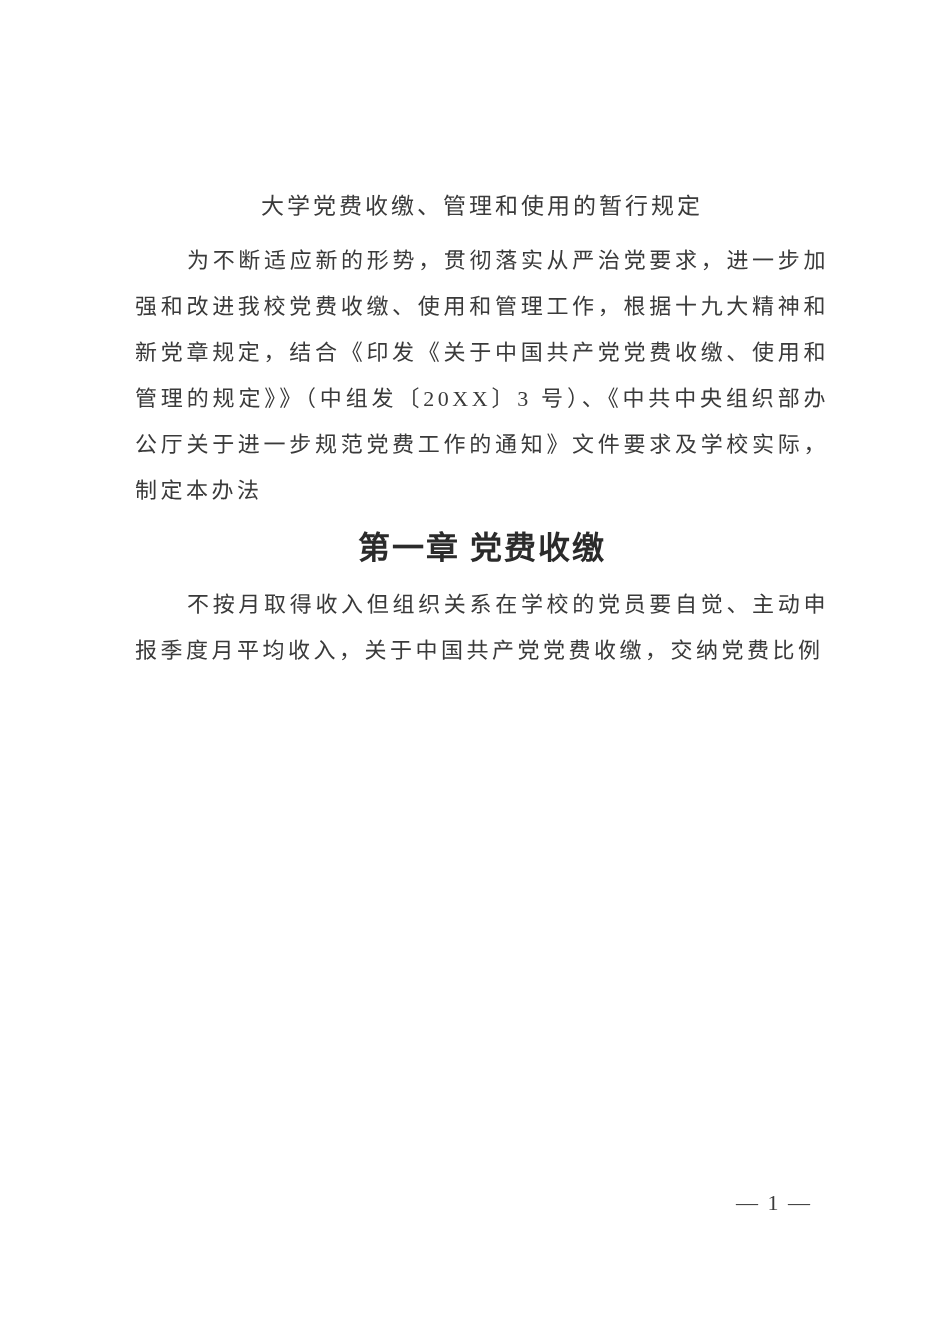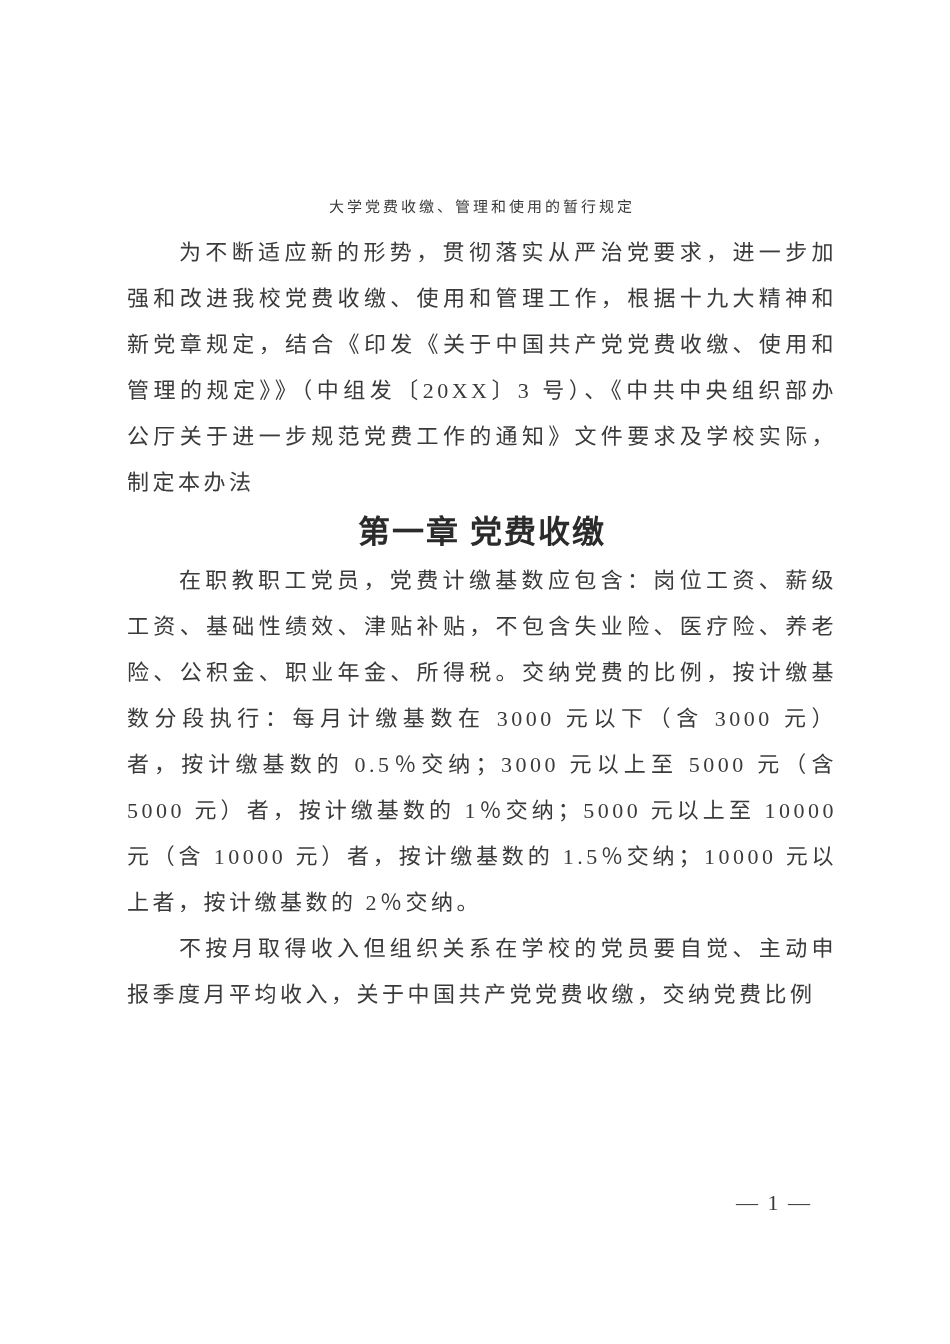--- a/index.html
+++ b/index.html
@@ -16,37 +16,37 @@
     font-family: "Liberation Serif", "DejaVu Serif", serif;
     color: #3c3c3c;
   }
   .content {
     position: absolute;
     left: 127px;
     top: 184px;
     width: 710px;
   }
   .doc-title {
-    font-size: 15px;
+    font-size: 23px;
     line-height: 46px;
     letter-spacing: 3px;
     text-align: center;
     font-weight: normal;
     margin: 0;
     color: #3a3a3a;
     white-space: nowrap;
   }
   .para {
     font-size: 22px;
     line-height: 46px;
     letter-spacing: 3.5px;
     text-align: justify;
     text-justify: inter-ideograph;
     text-indent: 52px;
-    margin: 0;
+    margin: 8px;
     color: #3a3a3a;
   }
   .chapter-heading {
     font-size: 32px;
     line-height: 52px;
     letter-spacing: 2px;
     font-weight: bold;
     text-align: center;
     margin: 0;
     color: #2b2b2b;
@@ -67,19 +67,18 @@
 
 <div class="page">
   <div class="content">
     <h1 class="doc-title">大学党费收缴、管理和使用的暂行规定</h1>
 
     <p class="para">为不断适应新的形势，贯彻落实从严治党要求，进一步加强和改进我校党费收缴、使用和管理工作，根据十九大精神和新党章规定，结合《印发《关于中国共产党党费收缴、使用和管理的规定》》（中组发〔20XX〕3 号）、《中共中央组织部办公厅关于进一步规范党费工作的通知》文件要求及学校实际，制定本办法</p>
 
     <h2 class="chapter-heading">第一章 党费收缴</h2>
 
 
-    <p class="para">在职教职工党员，党费计缴基数应包含：岗位工资、薪级工资、基础性绩效、津贴补贴，不包含失业险、医疗险、养老险、公积金、职业年金、所得税。交纳党费的比例，按计缴基数分段执行：每月计缴基数在 3000 元以下（含 3000 元）者，按计缴基数的 0.5％交纳；3000 元以上至 5000 元（含 5000 元）者，按计缴基数的 1％交纳；5000 元以上至 10000 元（含 10000 元）者，按计缴基数的 1.5％交纳；10000 元以上者，按计缴基数的 2％交纳。</p>
 
     <p class="para">不按月取得收入但组织关系在学校的党员要自觉、主动申报季度月平均收入，关于中国共产党党费收缴，交纳党费比例</p>
   </div>
 
   <div class="page-number">— 1 —</div>
 </div>
 
 </body></html>

